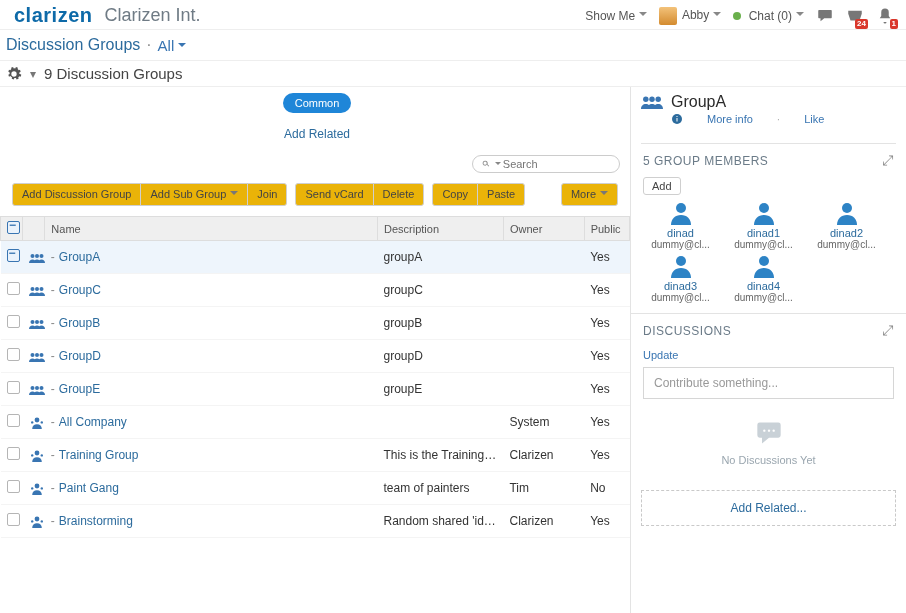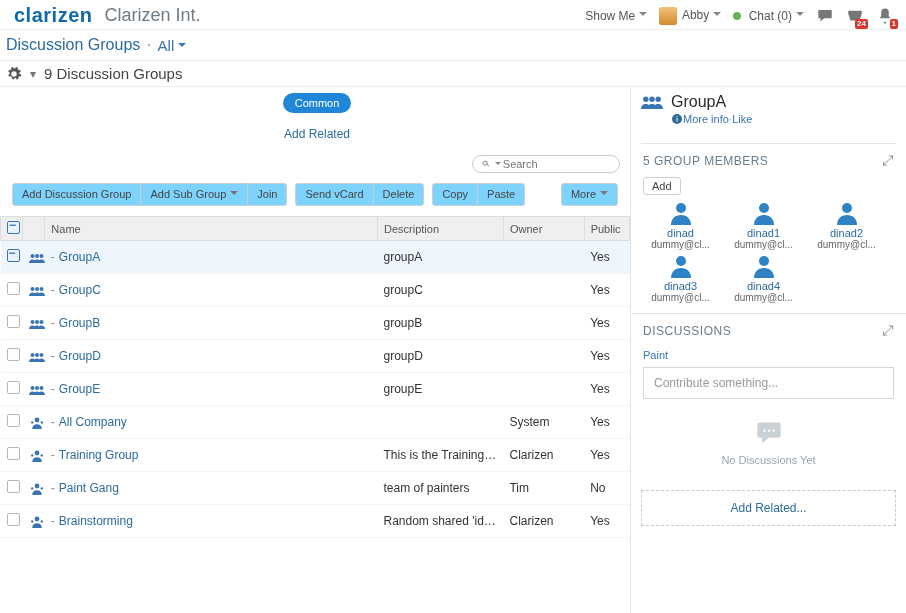--- a/index.html
+++ b/index.html
@@ -39,21 +39,21 @@
   .pill { background:#1f86d8; color:#fff; border-radius:12px; padding:2px 12px; font-size:11px; line-height:16px;}
   .tab-link { color:#2c6b9d; font-size:12px; }
   .search { margin-left:auto; display:flex; align-items:center; border:1px solid #ccc; border-radius:14px; padding:1px 8px; width:130px; }
   .search input { border:none; outline:none; width:100%; font-size:11px; color:#888; background:transparent; }
   .mag { width:12px; height:12px; fill:#888; margin-right:2px;}
   .search .caret-sm::after{content:""; display:inline-block; margin-left:2px; border:3px solid transparent; border-top-color:#888; vertical-align:middle;}
 
   
   .toolbar { display:flex; gap:8px; padding:4px 12px 10px; align-items:center; }
   .btn-group { display:flex; }
-  .btn { border:1px solid #cfcfcf; background:#7dd3fc; padding:3px 9px; font-size:11px; color:#444; cursor:pointer; border-radius:3px; line-height:15px;}
+  .btn { border:1px solid #cfcfcf; background:#eab308; padding:3px 9px; font-size:11px; color:#444; cursor:pointer; border-radius:3px; line-height:15px;}
   .btn-group .btn { border-radius:0; margin-left:-1px;}
   .btn-group .btn:first-child { border-top-left-radius:3px; border-bottom-left-radius:3px; margin-left:0;}
   .btn-group .btn:last-child  { border-top-right-radius:3px; border-bottom-right-radius:3px;}
   .btn.caret::after { content:""; display:inline-block; margin-left:4px; border:4px solid transparent; border-top-color:#777; vertical-align:middle;}
   .more { margin-left:auto; }
 
   
   table.grid { border-collapse:collapse; width:100%; table-layout:fixed; }
   table.grid th { background:#efefef; border:1px solid #ddd; text-align:left; font-weight:normal; color:#555; font-size:11px; padding:4px 6px;}
   table.grid td { border-bottom:1px solid #f4f4f4; padding:8px 6px; font-size:12px; color:#333; vertical-align:middle;}
@@ -68,21 +68,21 @@
   .chk.checked::after { content:"−"; position:absolute; top:-4px; left:1px; color:#3975b2; font-weight:bold; font-size:12px;}
   .row-selected td { background:#eef5fc !important; }
   .group-icon { width:16px; height:12px; fill:#3975b2; display:inline-block; vertical-align:middle; margin-right:4px;}
   .group-icon.alt { fill:#3975b2;}
   td.name a { color:#2c6b9d; }
 
   
   .rpane-head { display:flex; align-items:center; padding:6px 10px 2px; gap:8px;}
   .big-group-icon { width:22px; height:16px; fill:#3975b2;}
   .rpane-title { font-size:16px; color:#2b2b2b;}
-  .rpane-sub { padding:0 10px 8px 40px; font-size:11px; color:#3975b2; display:flex; gap:0; align-items:center;}
+  .rpane-sub { padding:0 10px 8px 40px; font-size:11px; color:#3975b2; display:flex; gap:24px; align-items:center;}
   .info-icon { width:12px; height:12px; fill:#2c6b9d;}
   .rpane-sub .dot-sep { color:#aaa; font-size:10px;}
   .notch { position:relative; height:10px; border-bottom:1px solid #e3e3e3; margin:0 10px;}
 
   
   .section-head { display:flex; align-items:center; padding:8px 12px 4px; color:#6b7b88; font-size:12px; letter-spacing:0.5px;}
   .section-head .expand { margin-left:auto; color:#888; font-size:14px;}
   .section-body { padding:4px 12px 10px; }
   .btn-sm { border:1px solid #cfcfcf; background:#fff; padding:2px 8px; font-size:11px; color:#444; border-radius:3px; cursor:pointer;}
   .members-grid { display:flex; flex-wrap:wrap; gap:4px 8px; margin-top:6px;}
@@ -396,21 +396,21 @@
           </div>
       </div>
 
       <div style="border-top:1px solid #e3e3e3;"></div>
 
       <div class="section-head">
         <span>DISCUSSIONS</span>
         <span class="expand">⤢</span>
       </div>
       <div class="section-body">
-        <div class="disc-update"><a>Paint</a></div>
+        <div class="disc-update"><a>Update</a></div>
         <div class="contrib">Contribute something...</div>
         <div class="no-disc">
           <svg viewBox="0 0 24 24">
               <path d="M4 3h16a2 2 0 012 2v9a2 2 0 01-2 2h-8l-6 5v-5H4a2 2 0 01-2-2V5a2 2 0 012-2z"></path>
               <circle cx="8" cy="10" r="1" fill="#fff"></circle>
               <circle cx="12" cy="10" r="1" fill="#fff"></circle>
               <circle cx="16" cy="10" r="1" fill="#fff"></circle>
             </svg>
           <div style="font-size:11px; margin-top:4px;">No Discussions Yet</div>
         </div>

